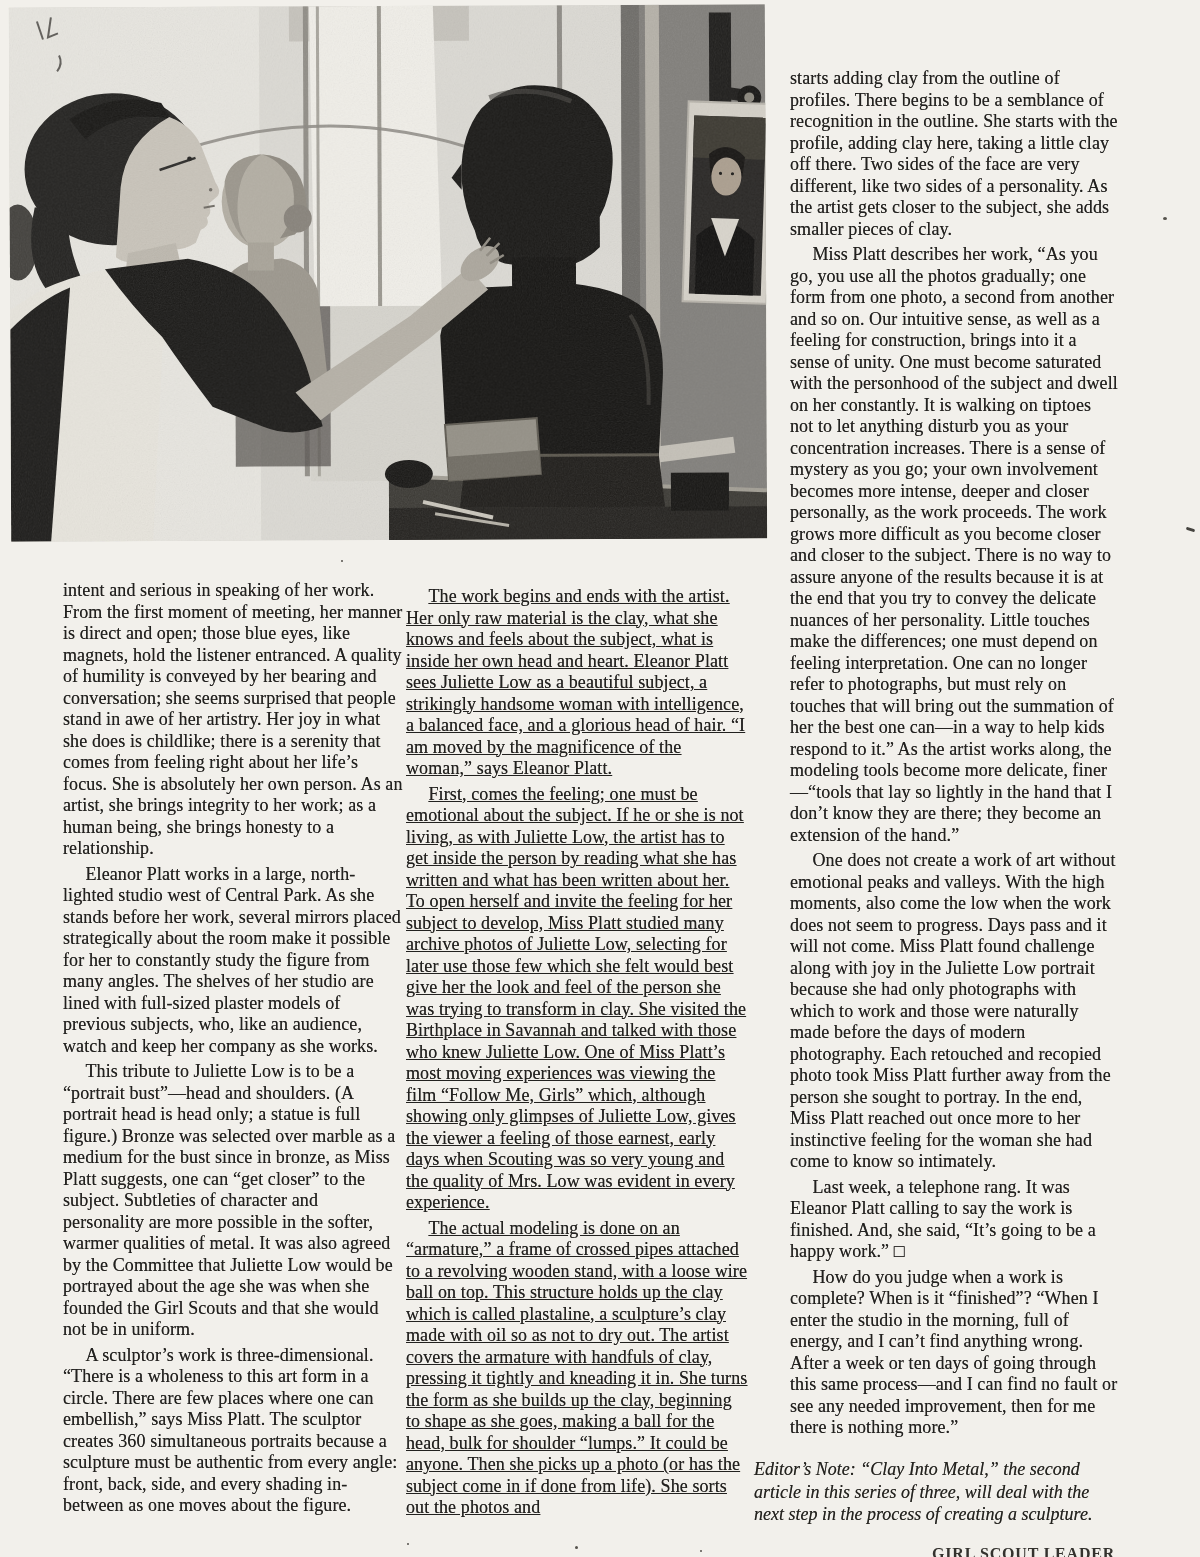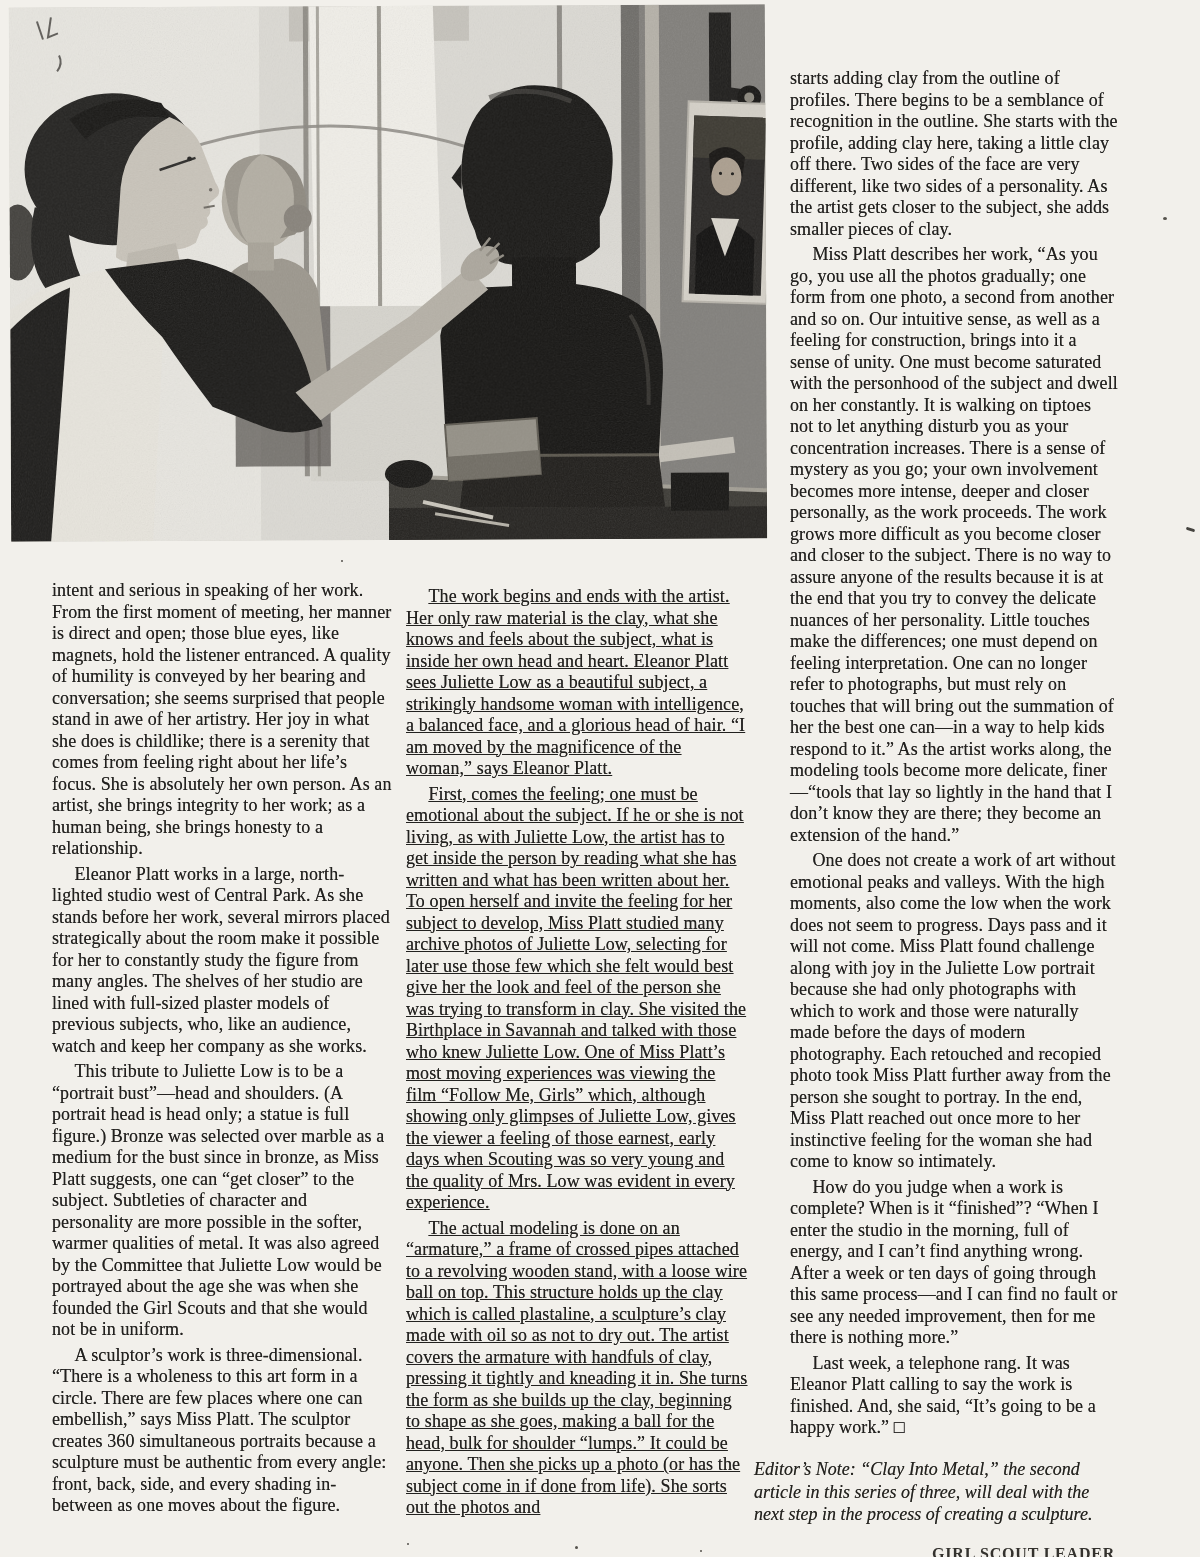--- a/index.html
+++ b/index.html
@@ -20,21 +20,21 @@
   .col{
     position:absolute;
     font-size:18px;line-height:21.5px;
     text-align:left;
     letter-spacing:0.1px;
     color:#22211f;
     text-shadow:0 0 0.5px rgba(30,28,25,0.65);
   }
   .col p{margin:4px;text-indent:1.25em;}
   .col p.noindent{text-indent:0;}
-  .col-left{left:48px;top:576px;width:348px;}
+  .col-left{left:59px;top:576px;width:348px;}
   .col-mid{left:402px;top:582px;width:352px;text-decoration:underline;}
   .col-right{left:786px;top:64px;width:336px;}
   .editors-note{
     position:absolute;left:754px;top:1458px;width:366px;
     font-size:18px;line-height:22.5px;
     font-style:italic;
     color:#24231f;
     text-shadow:0 0 0.5px rgba(30,28,25,0.6);
   }
   .editors-note p{margin:0;}
@@ -185,22 +185,22 @@
   <div class="col col-mid">
     <p>The work begins and ends with the artist. Her only raw material is the clay, what she knows and feels about the subject, what is inside her own head and heart. Eleanor Platt sees Juliette Low as a beautiful subject, a strikingly handsome woman with intelligence, a balanced face, and a glorious head of hair. “I am moved by the magnificence of the woman,” says Eleanor Platt.</p>
     <p>First, comes the feeling; one must be emotional about the subject. If he or she is not living, as with Juliette Low, the artist has to get inside the person by reading what she has written and what has been written about her. To open herself and invite the feeling for her subject to develop, Miss Platt studied many archive photos of Juliette Low, selecting for later use those few which she felt would best give her the look and feel of the person she was trying to transform in clay. She visited the Birthplace in Savannah and talked with those who knew Juliette Low. One of Miss Platt’s most moving experiences was viewing the film “Follow Me, Girls” which, although showing only glimpses of Juliette Low, gives the viewer a feeling of those earnest, early days when Scouting was so very young and the quality of Mrs. Low was evident in every experience.</p>
     <p>The actual modeling is done on an “armature,” a frame of crossed pipes attached to a revolving wooden stand, with a loose wire ball on top. This structure holds up the clay which is called plastaline, a sculpture’s clay made with oil so as not to dry out. The artist covers the armature with handfuls of clay, pressing it tightly and kneading it in. She turns the form as she builds up the clay, beginning to shape as she goes, making a ball for the head, bulk for shoulder “lumps.” It could be anyone. Then she picks up a photo (or has the subject come in if done from life). She sorts out the photos and</p>
   </div>
 
   <div class="col col-right">
     <p class="noindent">starts adding clay from the outline of profiles. There begins to be a semblance of recognition in the outline. She starts with the profile, adding clay here, taking a little clay off there. Two sides of the face are very different, like two sides of a personality. As the artist gets closer to the subject, she adds smaller pieces of clay.</p>
     <p>Miss Platt describes her work, “As you go, you use all the photos gradually; one form from one photo, a second from another and so on. Our intuitive sense, as well as a feeling for construction, brings into it a sense of unity. One must become saturated with the personhood of the subject and dwell on her constantly. It is walking on tiptoes not to let anything disturb you as your concentration increases. There is a sense of mystery as you go; your own involvement becomes more intense, deeper and closer personally, as the work proceeds. The work grows more difficult as you become closer and closer to the subject. There is no way to assure anyone of the results because it is at the end that you try to convey the delicate nuances of her personality. Little touches make the differences; one must depend on feeling interpretation. One can no longer refer to photographs, but must rely on touches that will bring out the summation of her the best one can—in a way to help kids respond to it.” As the artist works along, the modeling tools become more delicate, finer—“tools that lay so lightly in the hand that I don’t know they are there; they become an extension of the hand.”</p>
     <p>One does not create a work of art without emotional peaks and valleys. With the high moments, also come the low when the work does not seem to progress. Days pass and it will not come. Miss Platt found challenge along with joy in the Juliette Low portrait because she had only photographs with which to work and those were naturally made before the days of modern photography. Each retouched and recopied photo took Miss Platt further away from the person she sought to portray. In the end, Miss Platt reached out once more to her instinctive feeling for the woman she had come to know so intimately.</p>
+    <p>Last week, a telephone rang. It was Eleanor Platt calling to say the work is finished. And, she said, “It’s going to be a happy work.” □</p>
     <p>How do you judge when a work is complete? When is it “finished”? “When I enter the studio in the morning, full of energy, and I can’t find anything wrong. After a week or ten days of going through this same process—and I can find no fault or see any needed improvement, then for me there is nothing more.”</p>
-    <p>Last week, a telephone rang. It was Eleanor Platt calling to say the work is finished. And, she said, “It’s going to be a happy work.” □</p>
   </div>
 
   <div class="editors-note">
     <p>Editor’s Note: “Clay Into Metal,” the second article in this series of three, will deal with the next step in the process of creating a sculpture.</p>
   </div>
 
   <div class="footer">GIRL SCOUT LEADER</div>
 
   <div class="speck s1"></div>
   <div class="speck s2"></div>

